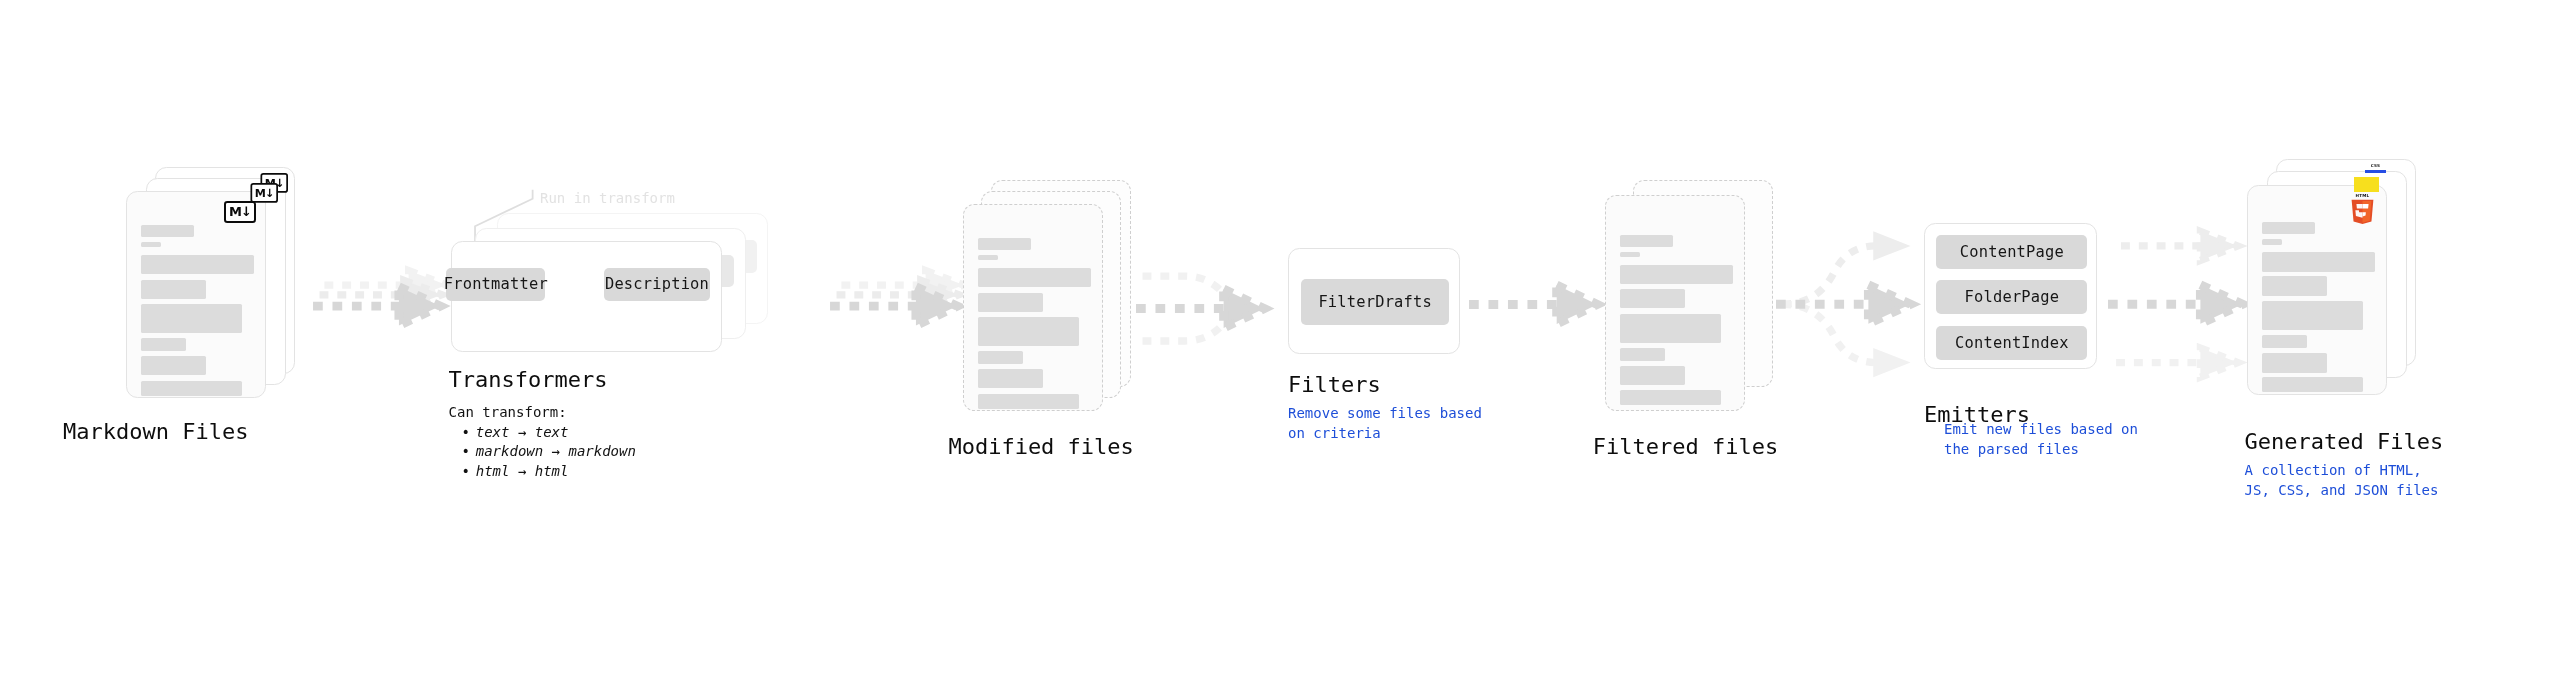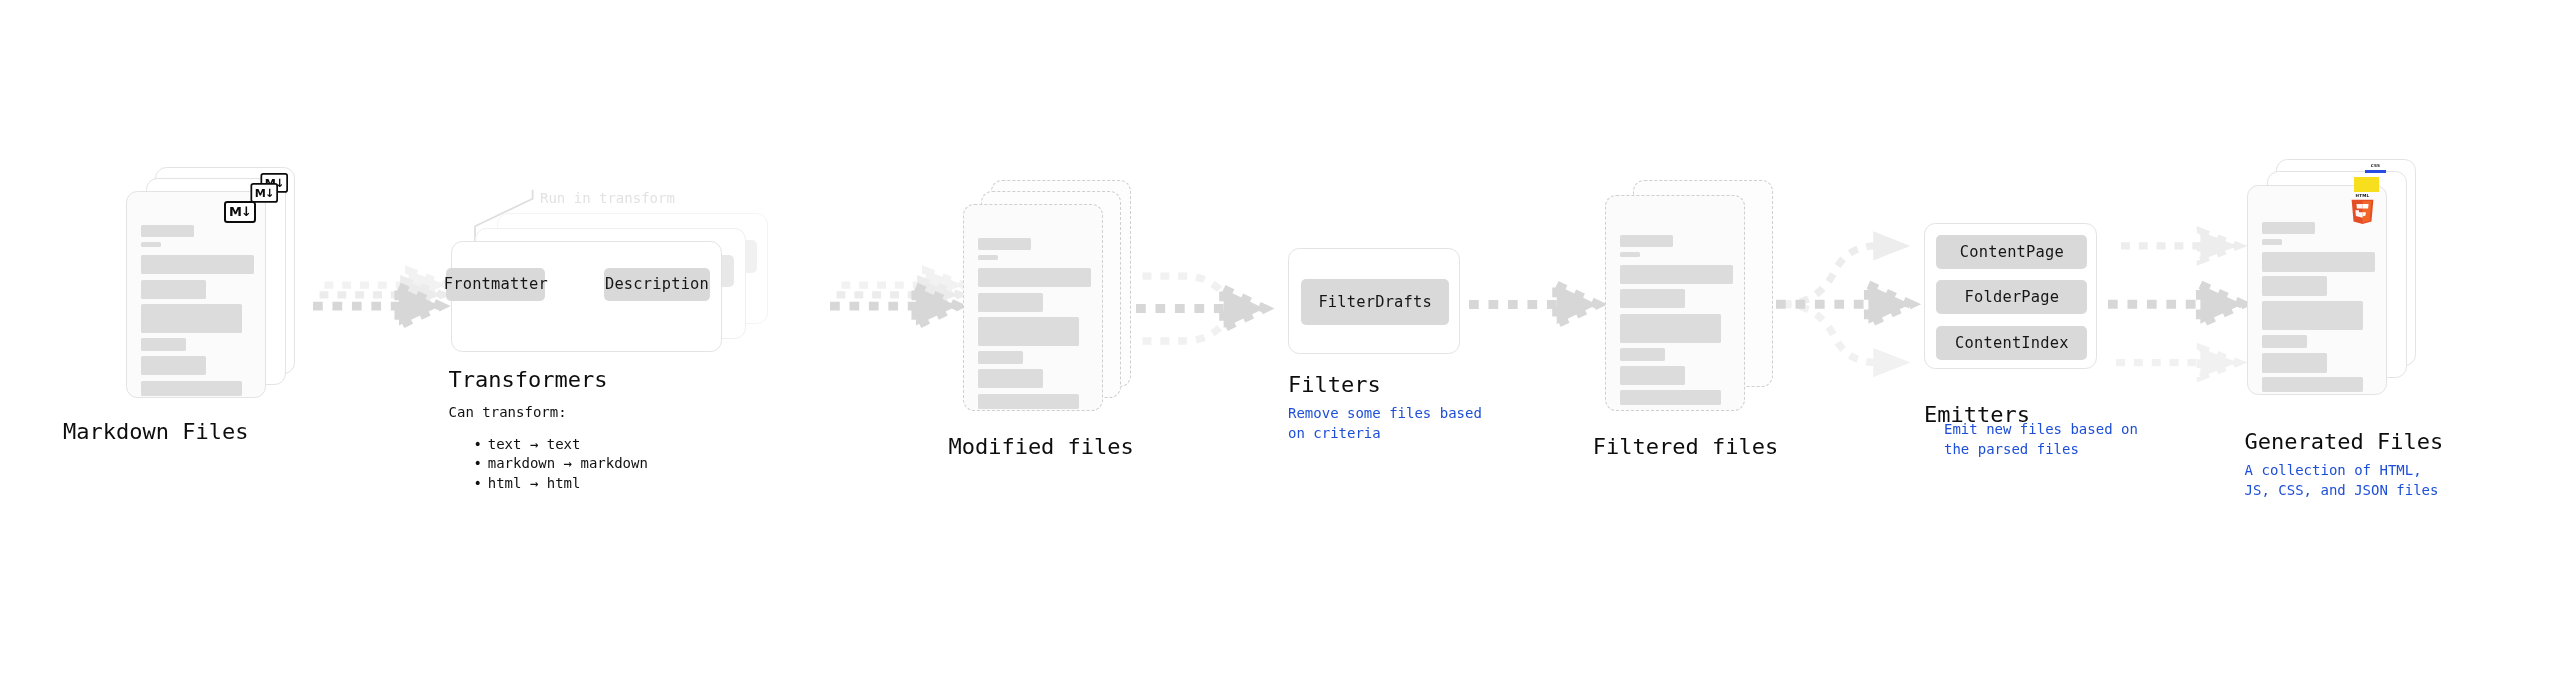--- a/index.html
+++ b/index.html
@@ -88,21 +88,21 @@
   .sub{
     position:absolute;white-space:pre;
     font-size:14px;line-height:19.5px;color:#1d4ed8;
   }
   .paralabel{
     position:absolute;white-space:nowrap;
     font-size:14px;color:#e2e2e2;
   }
   .bullets{position:absolute;font-size:14px;line-height:19.5px;color:#111;}
   .bullets .hdr{white-space:nowrap;}
-  .bullets ul{margin:12px;padding-left:13px;list-style:none;}
+  .bullets ul{margin:0;padding-left:13px;list-style:none;font-style:italic;}
   .bullets li{white-space:nowrap;}
   .bullets li::before{content:"\2022";margin-right:5.7px;}
 
   svg{display:block;overflow:visible;}
   .arrowsvg{position:absolute;}
 </style>
 </head>
 <body>
 
 <div class="stage">

